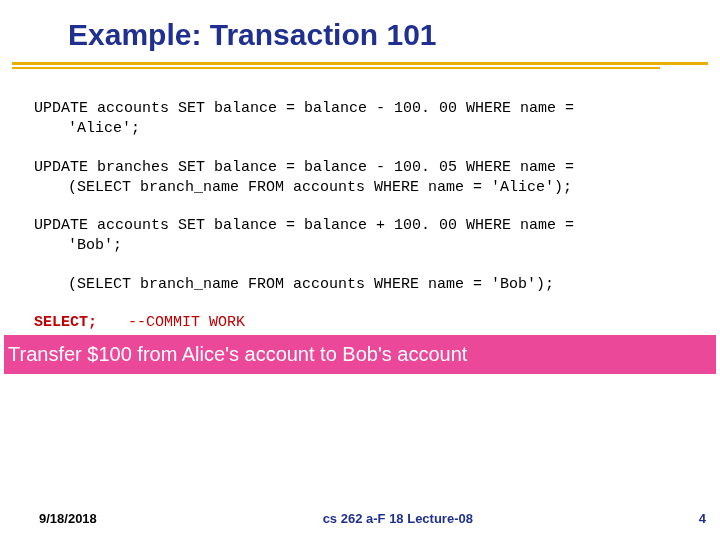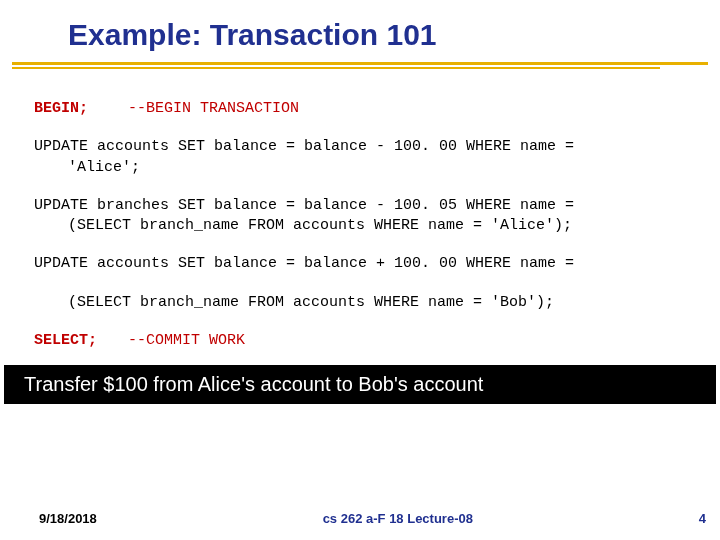--- a/index.html
+++ b/index.html
@@ -9,56 +9,53 @@
   .title { font-size: 30px; font-weight: bold; color: #203090; }
   .underline1 { height: 3px; background: #e8b000; margin: 10px 12px 0 12px; }
   .underline2 { height: 2px; background: #e8b000; margin: 2px 60px 0 12px; }
   .content { padding: 30px 8px 0 34px; }
   .code { font-family: "Courier New", Courier, monospace; font-size: 15px; color: #000; line-height: 1.35; }
   .row { margin-bottom: 18px; }
   .red { color: #c00000; }
   .indent { padding-left: 34px; }
   .kw-row { display: flex; }
   .kw1 { min-width: 94px; font-weight: bold; }
-  .caption-bar { background: #000000; color: #fff; font-size: 20px; padding: 8px 20px; margin: 14px 4px 0 4px; }
+  .caption-bar { background: #ec4899; color: #fff; font-size: 20px; padding: 8px 4px; margin: 2px 4px 0 4px; }
   .footer { position: absolute; bottom: 14px; left: 0; width: 720px; display: flex; justify-content: space-between; align-items: center; padding: 0 14px; font-size: 13px; }
   .footer-left { color: #000; font-weight: bold; margin-left: 25px; }
   .footer-center { color: #203090; font-weight: bold; }
   .footer-right { color: #203090; font-weight: bold; }
 </style>
 </head>
 <body>
 
 <div class="slide">
 
   <div class="title-wrap">
     <div class="title">Example: Transaction 101</div>
   </div>
   <div class="underline1"></div>
   <div class="underline2"></div>
 
   <div class="content code">
 
-    <div class="row kw-row">
-      <span class="red kw1">BEGIN;</span>
-      <span class="red">--BEGIN TRANSACTION</span>
-    </div>
 
     <div class="row">
       <div>UPDATE accounts SET balance = balance - 100. 00 WHERE name =</div>
       <div class="indent">'Alice';</div>
     </div>
 
     <div class="row">
       <div>UPDATE branches SET balance = balance - 100. 05 WHERE name =</div>
       <div class="indent">(SELECT branch_name FROM accounts WHERE name = 'Alice');</div>
     </div>
 
     <div class="row">
       <div>UPDATE accounts SET balance = balance + 100. 00 WHERE name =</div>
+      <div class="indent">'Bob';</div>
     </div>
 
     <div class="row">
       <div class="indent">(SELECT branch_name FROM accounts WHERE name = 'Bob');</div>
     </div>
 
     <div class="kw-row">
       <span class="red kw1">SELECT;</span>
       <span class="red">--COMMIT WORK</span>
     </div>

